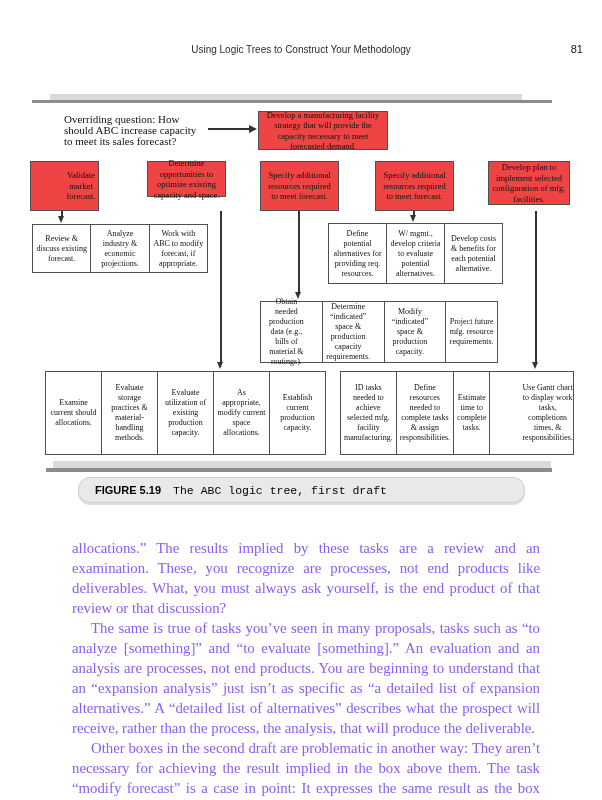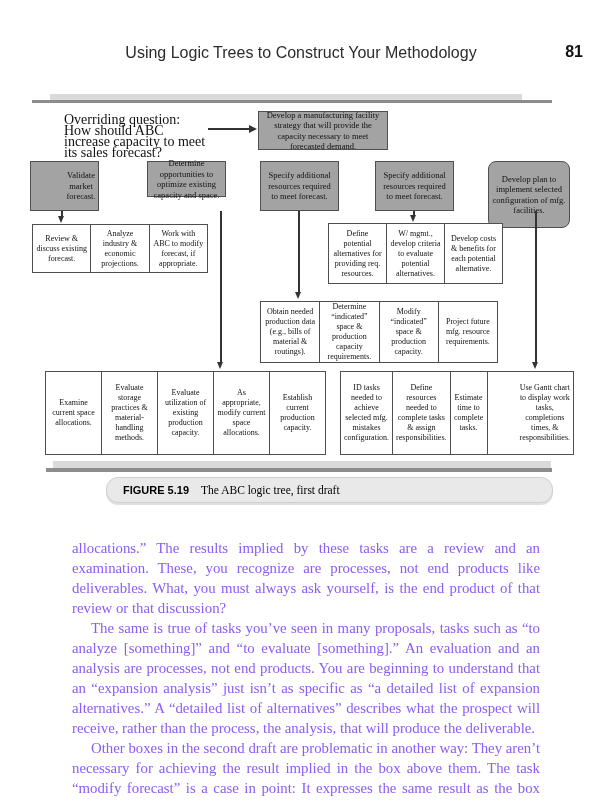--- a/index.html
+++ b/index.html
@@ -1,46 +1,46 @@
 <!DOCTYPE html>
 <html><head>
 <meta charset="utf-8">
 <style>
   html,body{margin:0;padding:0;background:#fff;}
   .page{position:relative;width:602px;height:800px;background:#ffffff;overflow:hidden;
         font-family:"Liberation Serif",serif;color:#1a1a1a;}
   
   .running-head{position:absolute;top:44px;left:0;width:602px;text-align:center;
-        font-family:"Liberation Sans",sans-serif;font-size:16px;color:#2b2b2b;}
+        font-family:"Liberation Sans",sans-serif;font-size:10px;color:#2b2b2b;}
   .page-num{position:absolute;top:43px;right:19px;font-family:"Liberation Sans",sans-serif;
-        font-weight:bold;font-size:16px;color:#111;}
+        font-weight:normal;font-size:11px;color:#111;}
   
   .bar-light{position:absolute;background:#dadada;}
   .bar-dark{position:absolute;background:#8c8c8c;}
   
-  .fbox{position:absolute;border:1px solid #4f4f4f;background:#a3a3a3;box-sizing:border-box;
+  .fbox{position:absolute;border:1px solid #4f4f4f;background:#ef4444;box-sizing:border-box;
         display:flex;align-items:center;justify-content:center;text-align:center;
         font-size:8.5px;line-height:10.5px;padding:2px 3px;color:#111;}
-  .ftext{position:absolute;font-size:14px;line-height:11px;color:#111;text-align:left;}
+  .ftext{position:absolute;font-size:11px;line-height:11px;color:#111;text-align:left;}
   .group{position:absolute;display:flex;border:1px solid #4f4f4f;background:#fff;box-sizing:border-box;}
   .cell{flex:1;border-left:1px solid #4f4f4f;display:flex;align-items:center;justify-content:center;
         text-align:center;font-size:8px;line-height:10px;padding:2px 3px;color:#111;}
   .cell:first-child{border-left:none;}
   .vline{position:absolute;width:1.5px;background:#333;}
   .hline{position:absolute;height:1.5px;background:#333;}
   .head-down{position:absolute;width:0;height:0;border-left:3.5px solid transparent;
         border-right:3.5px solid transparent;border-top:7px solid #333;}
   .head-right{position:absolute;width:0;height:0;border-top:4px solid transparent;
         border-bottom:4px solid transparent;border-left:8px solid #333;}
   
   .caption-box{position:absolute;left:78px;top:477px;width:447px;height:26px;background:#e9e9e9;
         border:1px solid #cfcfcf;border-radius:12px;box-sizing:border-box;display:flex;
-        align-items:center;padding-left:16px;box-shadow:0 2px 0 rgba(0,0,0,0.12);margin-left:28px;}
+        align-items:center;padding-left:16px;box-shadow:0 2px 0 rgba(0,0,0,0.12);}
   .caption-label{font-family:"Liberation Sans",sans-serif;font-weight:bold;font-size:11px;color:#000;}
-  .caption-title{font-family:Liberation Serif, serif;font-size:11.5px;color:#000;margin-left:12px;}
+  .caption-title{font-family:Liberation Mono, monospace;font-size:11.5px;color:#000;margin-left:12px;}
   
   .body-text{position:absolute;left:72px;top:538px;width:468px;}
   .body-text p{margin:0;text-align:justify;font-size:14.8px;line-height:20px;color:#8b5cf6;}
   .body-text p.indent{text-indent:19px;}
 </style>
 </head>
 <body>
 
 <div class="page">
 
@@ -52,21 +52,21 @@
 
   <div class="ftext" style="left:64px;top:114px;width:142px;">Overriding question: How should ABC increase capacity to meet its sales forecast?</div>
   <div class="hline" style="left:208px;top:128px;width:42px;"></div>
   <div class="head-right" style="left:249px;top:125px;"></div>
   <div class="fbox" style="left:258px;top:111px;width:130px;height:39px;">Develop a manufacturing facility strategy that will provide the capacity necessary to meet forecasted demand.</div>
 
   <div class="fbox" style="left:30px;top:161px;width:69px;height:50px;padding-left:36px;">Validate market forecast.</div>
   <div class="fbox" style="left:147px;top:161px;width:79px;height:36px;">Determine opportunities to optimize existing capacity and space.</div>
   <div class="fbox" style="left:260px;top:161px;width:79px;height:50px;">Specify additional resources required to meet forecast.</div>
   <div class="fbox" style="left:375px;top:161px;width:79px;height:50px;">Specify additional resources required to meet forecast.</div>
-  <div class="fbox" style="left:488px;top:161px;width:82px;height:67px;border-radius:8px;">Develop plan to implement selected configuration of mfg. facilities.</div>
+  <div class="fbox" style="left:488px;top:161px;width:82px;height:44px;">Develop plan to implement selected configuration of mfg. facilities.</div>
 
   <div class="vline" style="left:61px;top:211px;height:7px;"></div>
   <div class="head-down" style="left:58px;top:216px;"></div>
 
   <div class="vline" style="left:220px;top:211px;height:152px;"></div>
   <div class="head-down" style="left:217px;top:362px;"></div>
 
   <div class="vline" style="left:298px;top:211px;height:82px;"></div>
   <div class="head-down" style="left:295px;top:292px;"></div>
 
@@ -81,37 +81,37 @@
     <div class="cell">Analyze industry &amp; economic projections.</div>
     <div class="cell">Work with ABC to modify forecast, if appropriate.</div>
   </div>
 
   <div class="group" style="left:328px;top:223px;width:175px;height:61px;">
     <div class="cell">Define potential alternatives for providing req. resources.</div>
     <div class="cell">W/ mgmt., develop criteria to evaluate potential alternatives.</div>
     <div class="cell">Develop costs &amp; benefits for each potential alternative.</div>
   </div>
 
-  <div class="group" style="left:260px;top:301px;width:238px;height:62px;">
+  <div class="group" style="left:260px;top:301px;width:238px;height:62px;gap:10px;">
     <div class="cell">Obtain needed production data (e.g., bills of material &amp; routings).</div>
     <div class="cell">Determine “indicated” space &amp; production capacity requirements.</div>
     <div class="cell">Modify “indicated” space &amp; production capacity.</div>
     <div class="cell">Project future mfg. resource requirements.</div>
   </div>
 
   <div class="group" style="left:45px;top:371px;width:281px;height:84px;">
-    <div class="cell">Examine current space allocations.</div>
+    <div class="cell">Examine current should allocations.</div>
     <div class="cell">Evaluate storage practices &amp; material-handling methods.</div>
     <div class="cell">Evaluate utilization of existing production capacity.</div>
     <div class="cell">As appropriate, modify current space allocations.</div>
     <div class="cell">Establish current production capacity.</div>
   </div>
 
   <div class="group" style="left:340px;top:371px;width:234px;height:84px;">
-    <div class="cell">ID tasks needed to achieve selected mfg. mistakes configuration.</div>
+    <div class="cell">ID tasks needed to achieve selected mfg. facility manufacturing.</div>
     <div class="cell">Define resources needed to complete tasks &amp; assign responsibilities.</div>
     <div class="cell">Estimate time to complete tasks.</div>
     <div class="cell" style="flex:1.18;padding-left:32px;">Use Gantt chart to display work tasks, completions times, &amp; responsibilities.</div>
   </div>
 
   <div class="bar-light" style="left:53px;top:461px;width:498px;height:8px;"></div>
   <div class="bar-dark" style="left:46px;top:468px;width:506px;height:4px;"></div>
   <div class="caption-box">
     <span class="caption-label">FIGURE 5.19</span>
     <span class="caption-title">The ABC logic tree, first draft</span>

